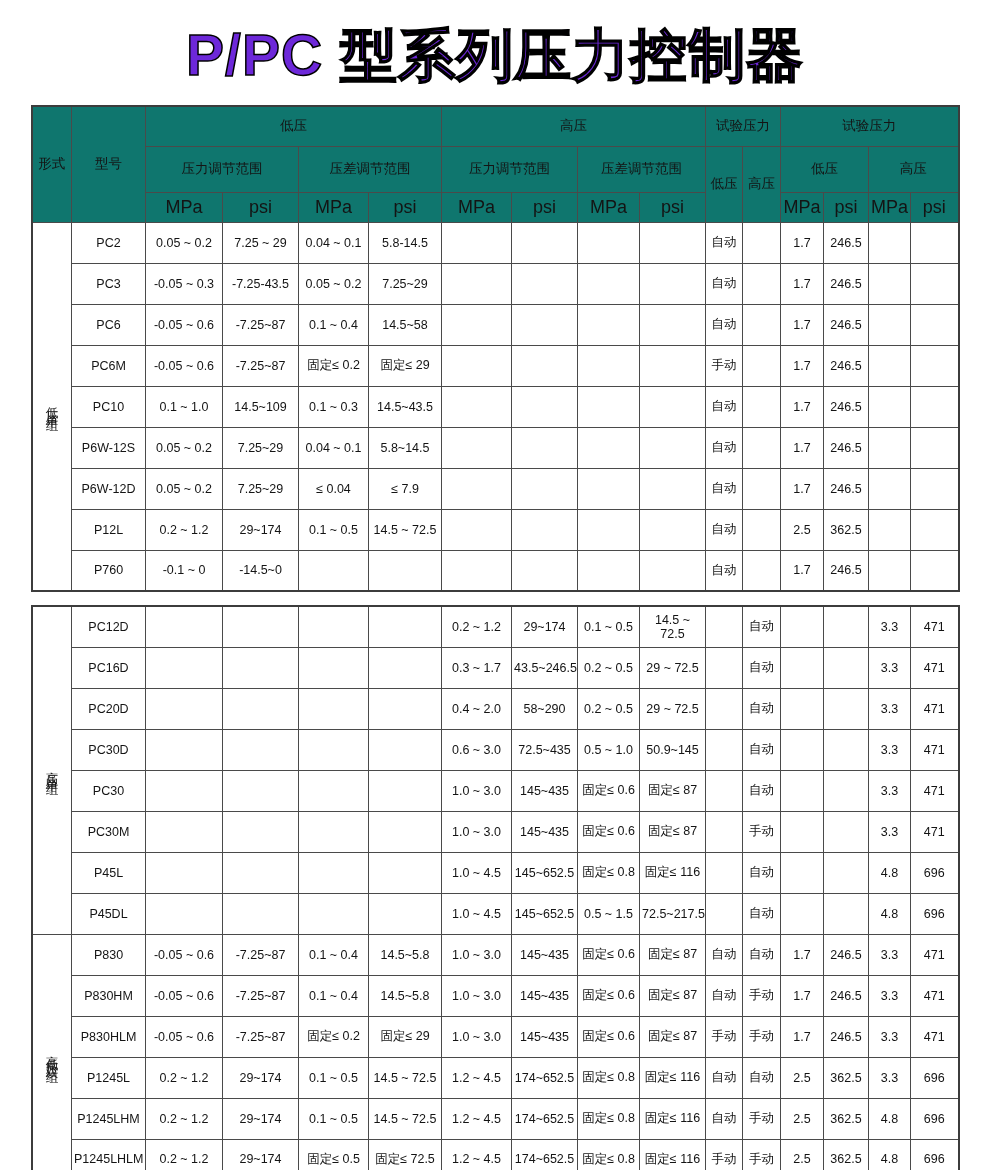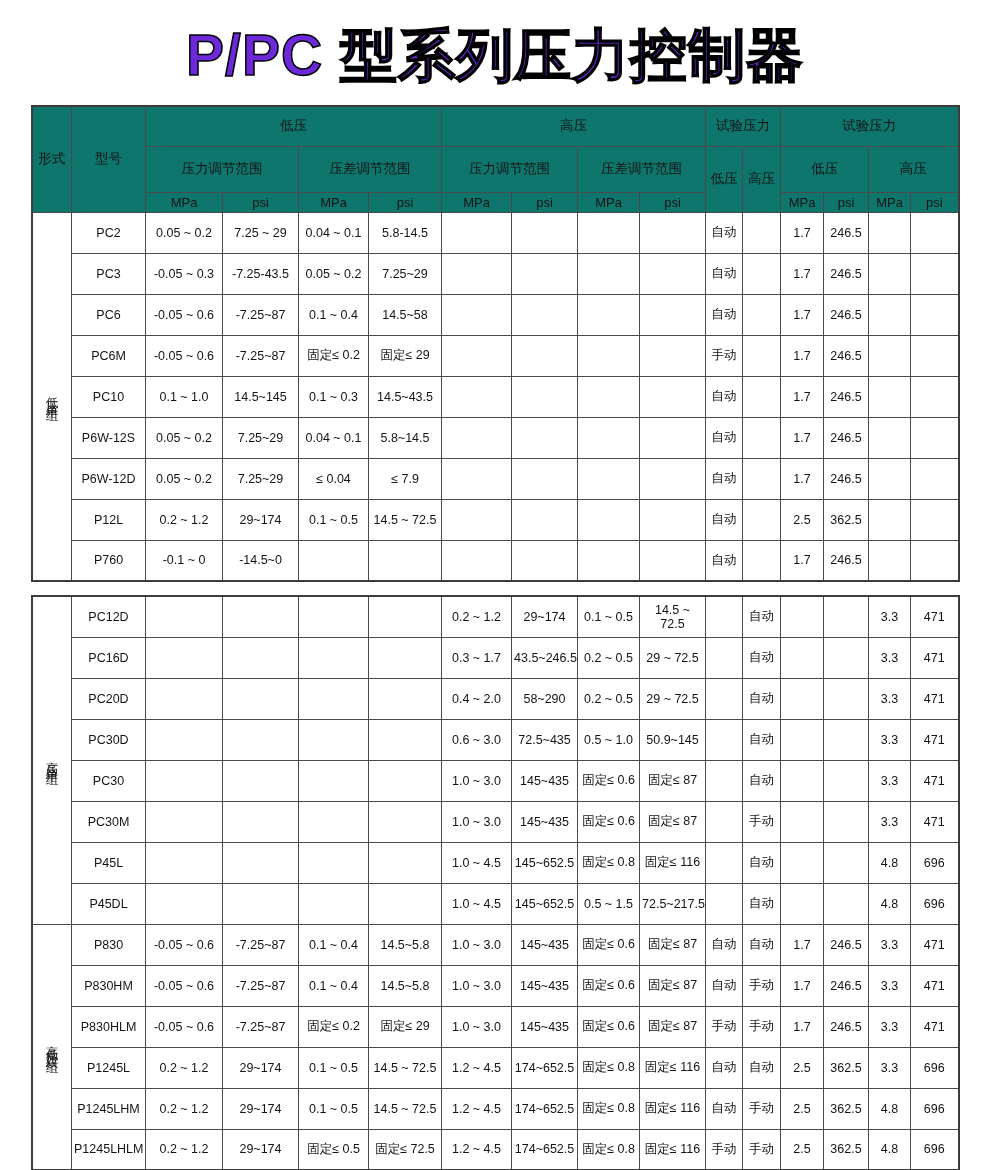--- a/index.html
+++ b/index.html
@@ -35,21 +35,21 @@
     overflow: hidden;
     color: #141414;
   }
   .ptable thead th {
     background: #0f766e;
     font-weight: normal;
     font-size: 13.5px;
   }
   tr.h1 th { height: 40px; }
   tr.h2 th { height: 46px; }
-  tr.h3 th { height: 20px; font-size: 13px; margin-top: 48px; }
+  tr.h3 th { height: 30px; font-size: 18px; margin-top: 48px; }
   .ptable tbody td {
     height: 41px;
     background: #ffffff;
     font-size: 12.5px;
   }
   td.form-cell {
     background: #ffffff;
     font-size: 14px;
   }
   td.form-cell .vtext {
@@ -187,21 +187,21 @@
           <td class="val">手动</td>
           <td class="val"></td>
           <td class="val">1.7</td>
           <td class="val">246.5</td>
           <td class="val"></td>
           <td class="val"></td>
         </tr>
         <tr>
           <td class="model">PC10</td>
           <td class="val">0.1 ~ 1.0</td>
-          <td class="val">14.5~145</td>
+          <td class="val">14.5~109</td>
           <td class="val">0.1 ~ 0.3</td>
           <td class="val">14.5~43.5</td>
           <td class="val"></td>
           <td class="val"></td>
           <td class="val"></td>
           <td class="val"></td>
           <td class="val">自动</td>
           <td class="val"></td>
           <td class="val">1.7</td>
           <td class="val">246.5</td>

